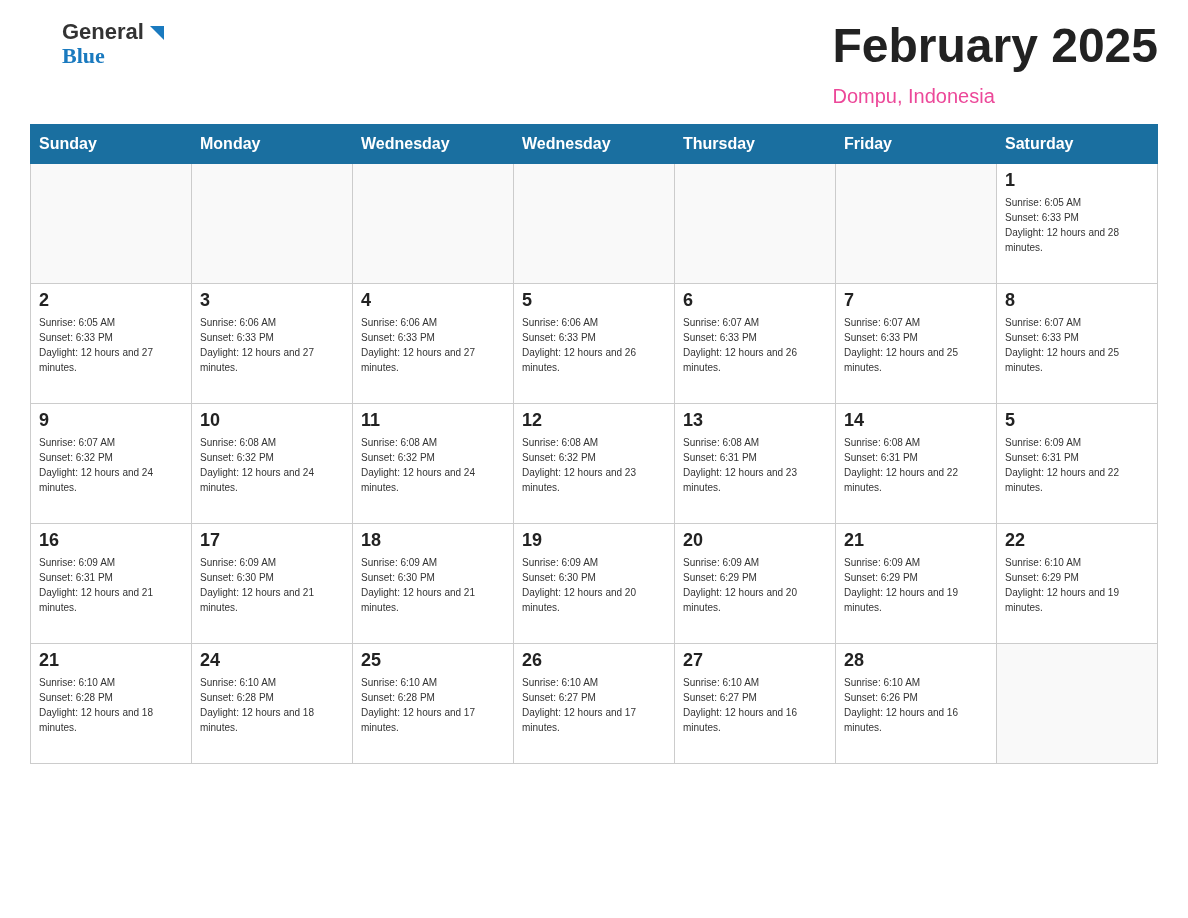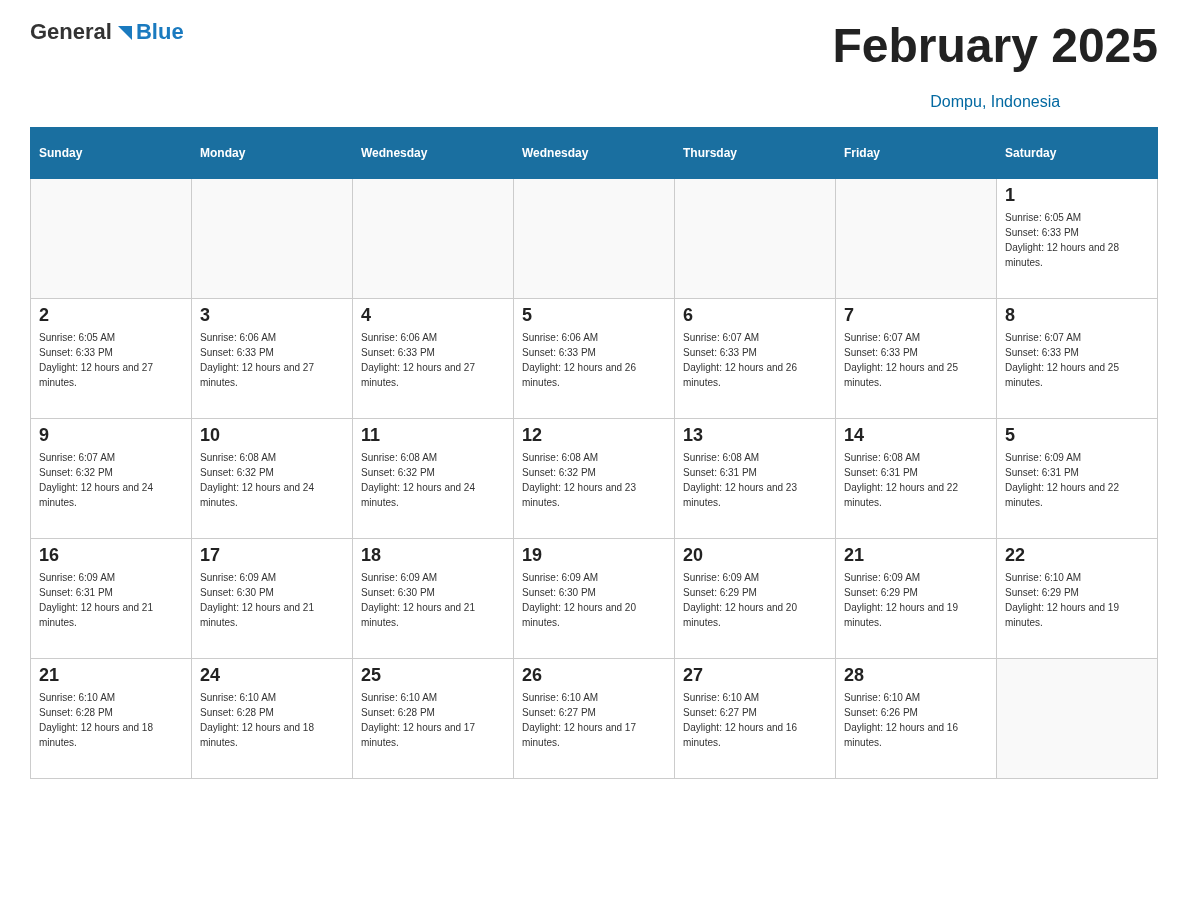--- a/index.html
+++ b/index.html
@@ -23,46 +23,47 @@
     }
     .logo-text-general {
       font-size: 22px;
       font-weight: bold;
       color: #333;
     }
     .logo-text-blue {
       font-size: 22px;
       font-weight: bold;
       color: #1a7abf;
+      font-family: Liberation Serif, serif;
     }
     .title-area {
-      text-align: center;
+      text-align: left;
     }
     .month-title {
       font-size: 48px;
       font-weight: bold;
       color: #222;
       line-height: 1.1;
     }
     .location-title {
-      font-size: 16px;
-      color: #0369a1;
-      margin-top: 20px;
+      font-size: 20px;
+      color: #ec4899;
+      margin-top: 12px;
     }
     .calendar {
       width: 100%;
       border-collapse: collapse;
       table-layout: fixed;
     }
     .calendar thead tr th {
       background-color: #1a6fa0;
       color: #fff;
-      font-size: 12px;
-      font-weight: bold;
-      padding: 18px 8px;
+      font-size: 16px;
+      font-weight: bold;
+      padding: 10px 8px;
       text-align: left;
       border: 1px solid #1a6fa0;
     }
     .calendar tbody tr td {
       vertical-align: top;
       border: 1px solid #ccc;
       padding: 6px 8px;
       font-size: 13px;
       color: #333;
       height: 120px;
@@ -81,21 +82,21 @@
       font-size: 10px;
       color: #333;
       line-height: 1.5;
     }
   </style>
 </head>
 <body>
 
 <div class="header-area">
   <div class="logo">
-    <div style="display:flex; flex-direction:row; line-height:1.1;">
+    <div style="display:flex; flex-direction:column; line-height:1.1;margin-left:32px;">
       <div style="display:flex; align-items:center;">
         <span class="logo-text-general">General</span>
         <svg width="22" height="22" viewBox="0 0 22 22" style="margin-left:2px; margin-top:2px;">
           <polygon points="4,4 18,4 18,18" fill="#1a7abf"></polygon>
         </svg>
       </div>
       <div>
         <span class="logo-text-blue">Blue</span>
       </div>
     </div>

